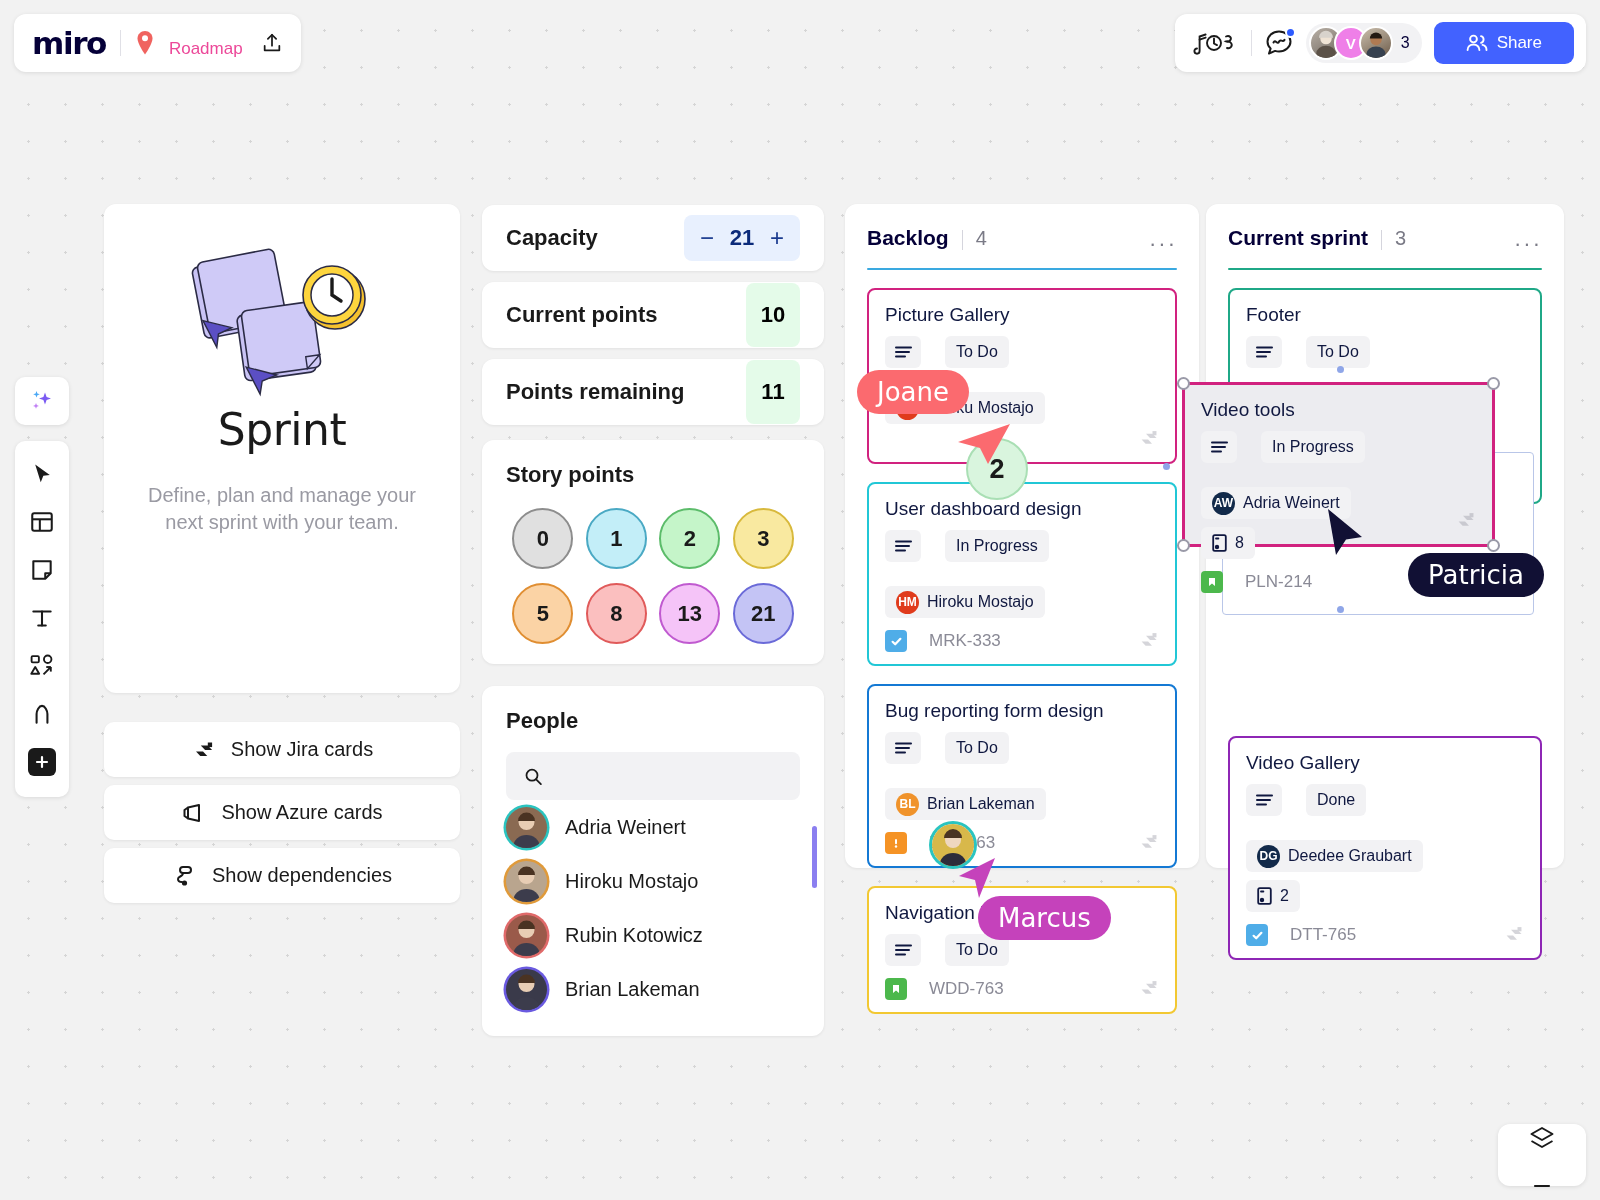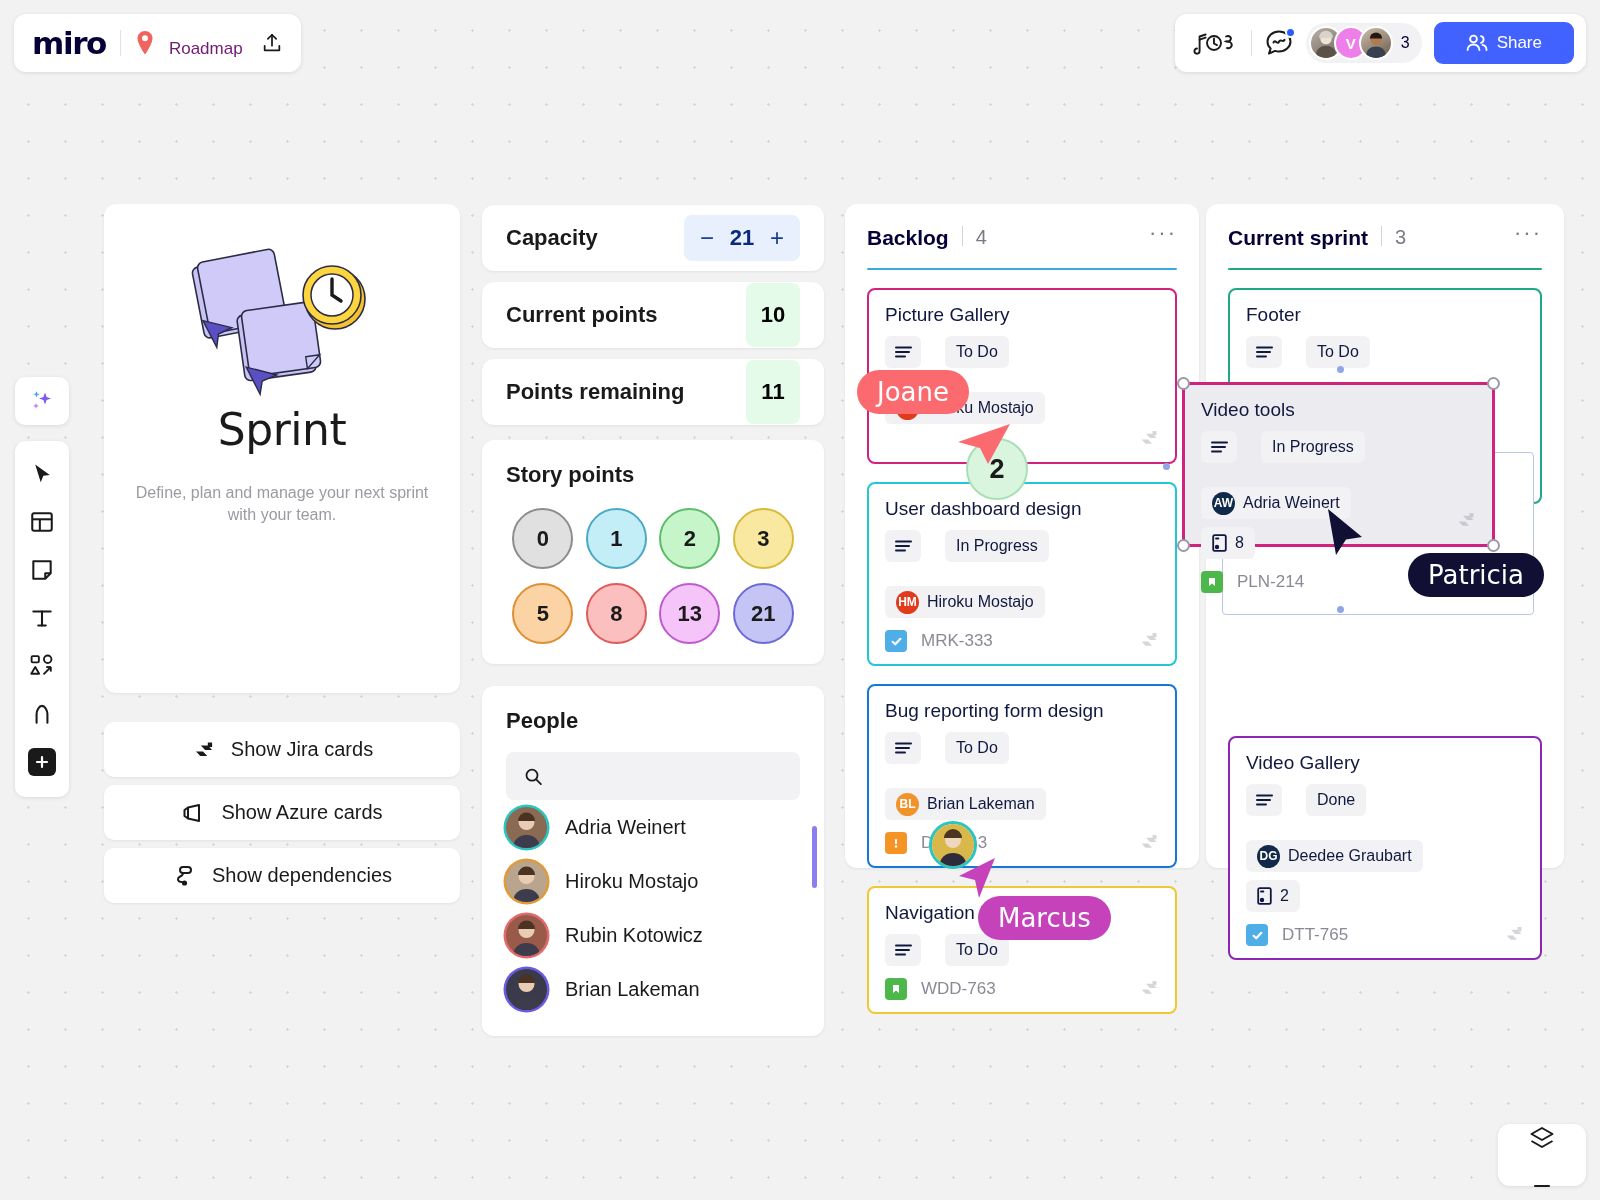--- a/index.html
+++ b/index.html
@@ -23,21 +23,21 @@
     display: flex; align-items: center; padding: 0 18px;
     box-shadow: 0 1px 4px rgba(0,0,0,.10);
     gap: 14px;
   }
   .miro-logo {
     font-family: "DejaVu Sans", sans-serif;
     font-size: 31px; font-weight: 700; letter-spacing: -1.4px; color: #050038;
   }
   .vsep { width: 1px; height: 26px; background: #e0e0e6; }
   .pin-icon { width: 20px; height: 26px; display:block; }
-  .board-name { font-size: 17px; color: #701a75; margin-top: 12px; }
+  .board-name { font-size: 17px; color: #ec4899; margin-top: 12px; }
   .share-out-icon { width: 22px; height: 24px; margin-left: 4px; }
 
   .topbar-right {
     position: absolute; right: 14px; top: 14px;
     height: 58px; background: #fff; border-radius: 12px;
     display: flex; align-items: center; padding: 0 12px 0 18px;
     box-shadow: 0 1px 4px rgba(0,0,0,.10);
     gap: 12px;
   }
   .music-icon { width: 46px; height: 26px; }
@@ -84,21 +84,21 @@
   .sprint-card {
     position:absolute; left: 104px; top: 204px; width: 356px; height: 489px;
     background:#fff; border-radius: 12px; box-shadow: 0 1px 3px rgba(0,0,0,.07);
     display:flex; flex-direction:column; align-items:center; padding-top: 44px;
   }
   .sprint-title {
     font-family: "DejaVu Sans", sans-serif;
     font-size: 44px; font-weight: 400; color: #1a1a1a; text-align:center;
     line-height: 1.1; letter-spacing: -.5px; margin-top: 8px;
   }
-  .sprint-sub { margin-top: 28px; font-size: 16px; color: #9a9aa3; text-align:center; line-height:1.35; width: 300px; }
+  .sprint-sub { margin-top: 28px; font-size: 20px; color: #9a9aa3; text-align:center; line-height:1.35; width: 300px; }
 
   .lbtn {
     position:absolute; left: 104px; width: 356px; height: 55px;
     background:#fff; border-radius: 10px; box-shadow: 0 1px 3px rgba(0,0,0,.07);
     display:flex; align-items:center; justify-content:center; gap: 14px;
     font-size: 20px; color: #1a1a1a; cursor:pointer;
   }
   #b1 { top: 722px; } #b2 { top: 785px; } #b3 { top: 848px; }
 
   
@@ -147,40 +147,40 @@
     position:absolute; right: 7px; top: 140px; width: 5px; height: 62px; border-radius: 3px; background:#8b7ff0;
   }
 
   
   .col {
     position:absolute; background:#fff; border-radius: 12px; box-shadow: 0 1px 3px rgba(0,0,0,.07);
     padding: 22px 22px 0;
   }
   #col-backlog { left: 845px; top: 204px; width: 354px; height: 664px; }
   #col-sprint  { left: 1206px; top: 204px; width: 358px; height: 664px; }
-  .col-head { display:flex; align-items:flex-start; }
+  .col-head { display:flex; align-items:flex-end; }
   .col-title { font-size: 21px; font-weight: 700; color:#050038; }
   .col-div { width:1px; height: 20px; background:#d5d5dd; margin: 0 13px; }
   .col-count { font-size: 20px; color:#7a7a86; }
   .col-dots { margin-left:auto; font-size: 22px; color:#7a7a86; letter-spacing:2px; cursor:pointer; line-height:.6;}
   .col-rule { height: 2px; margin-top: 18px; border-radius: 2px; }
 
   .jcard {
     background:#fff; border-radius: 8px; border: 2px solid #14532d; padding: 14px 16px 12px;
     position: relative; margin-top: 18px;
   }
   .jcard-title { font-size: 19px; color:#101840; margin-bottom: 10px; }
   .meta-row { display:flex; align-items:flex-start; gap: 24px; flex-wrap: wrap; }
   .chip { background:#f2f2f4; border-radius:6px; height: 32px; display:flex; align-items:center;
           padding: 0 11px; font-size: 16px; color:#101840; gap: 8px; }
   .chip-icon { background:#f2f2f4; border-radius:6px; height:32px; width: 36px;
                display:flex; align-items:center; justify-content:center; }
   .mini-av { width: 23px; height: 23px; border-radius:50%; display:flex; align-items:center;
              justify-content:center; font-size: 12px; font-weight:700; color:#fff; }
-  .key-row { display:flex; align-items:center; gap: 14px; margin-top: 12px; }
+  .key-row { display:flex; align-items:center; gap: 22px; margin-top: 12px; }
   .key-badge { width: 22px; height: 22px; border-radius: 4px; display:flex; align-items:center; justify-content:center;
                color:#fff; font-size: 14px; font-weight:700; }
   .key-txt { font-size: 17px; color:#8a8a96; }
   .jira-mark { position:absolute; right: 14px; bottom: 12px; opacity:.35; }
 
   
   .sel-card {
     position:absolute; left: 1182px; top: 382px; width: 313px; height: 165px;
     background:#ececf0; border: 3px solid #d1227f; border-radius: 4px;
     padding: 14px 16px 12px; z-index: 40;

